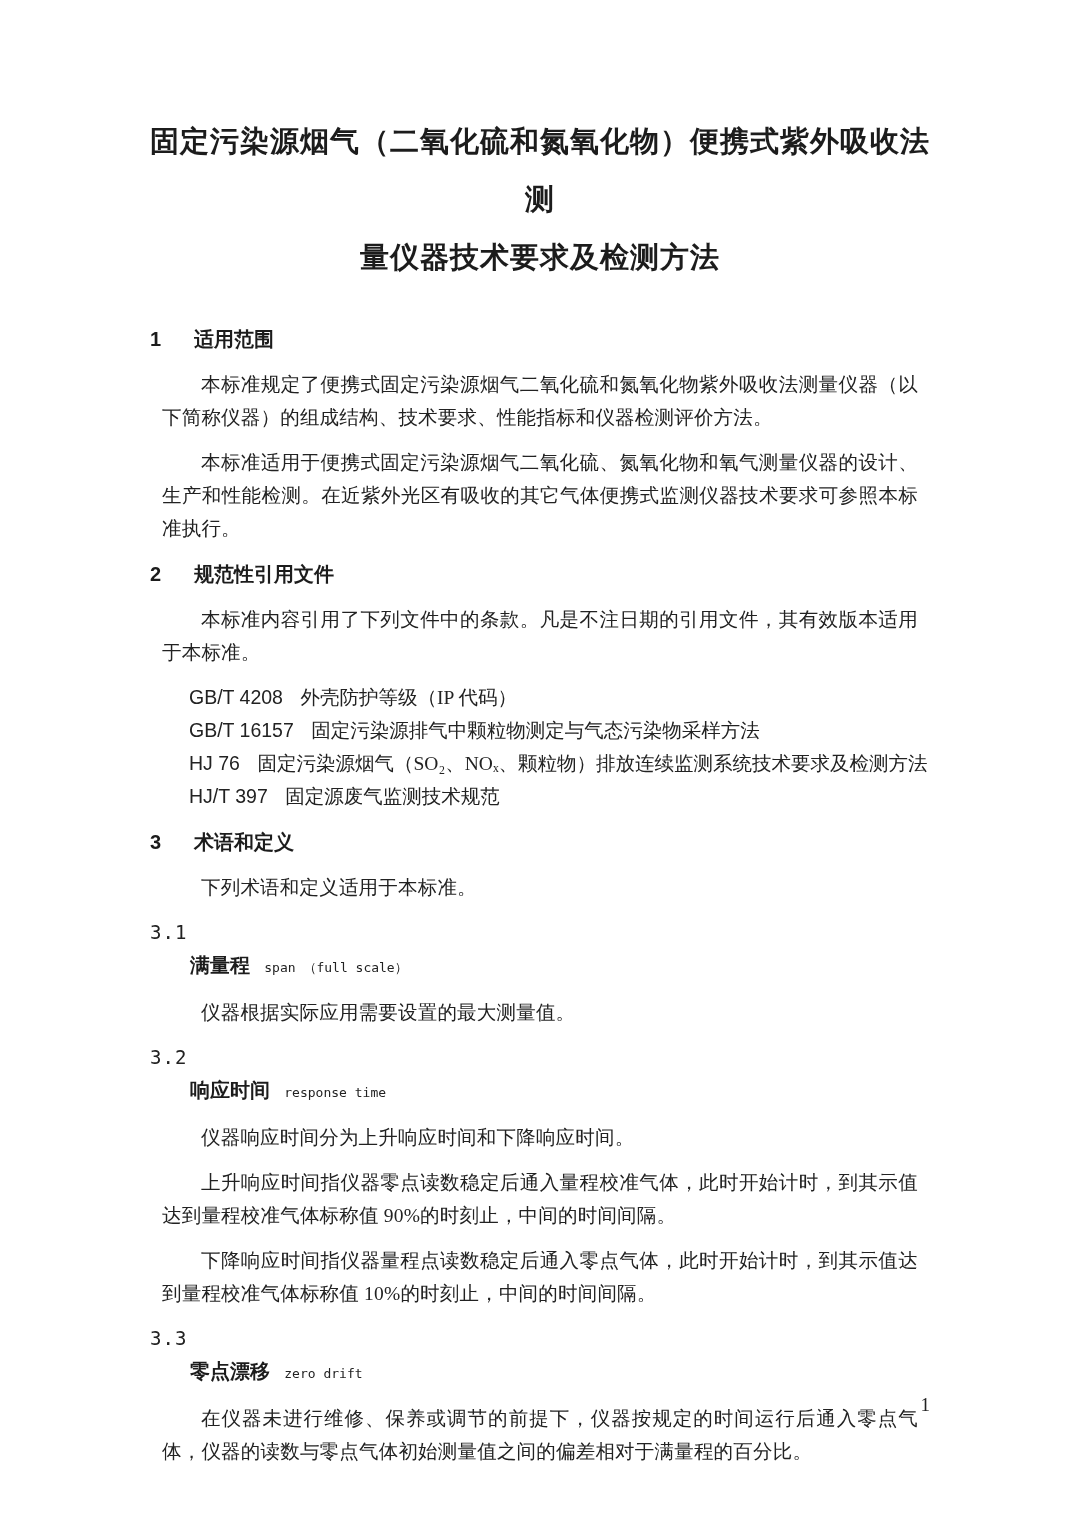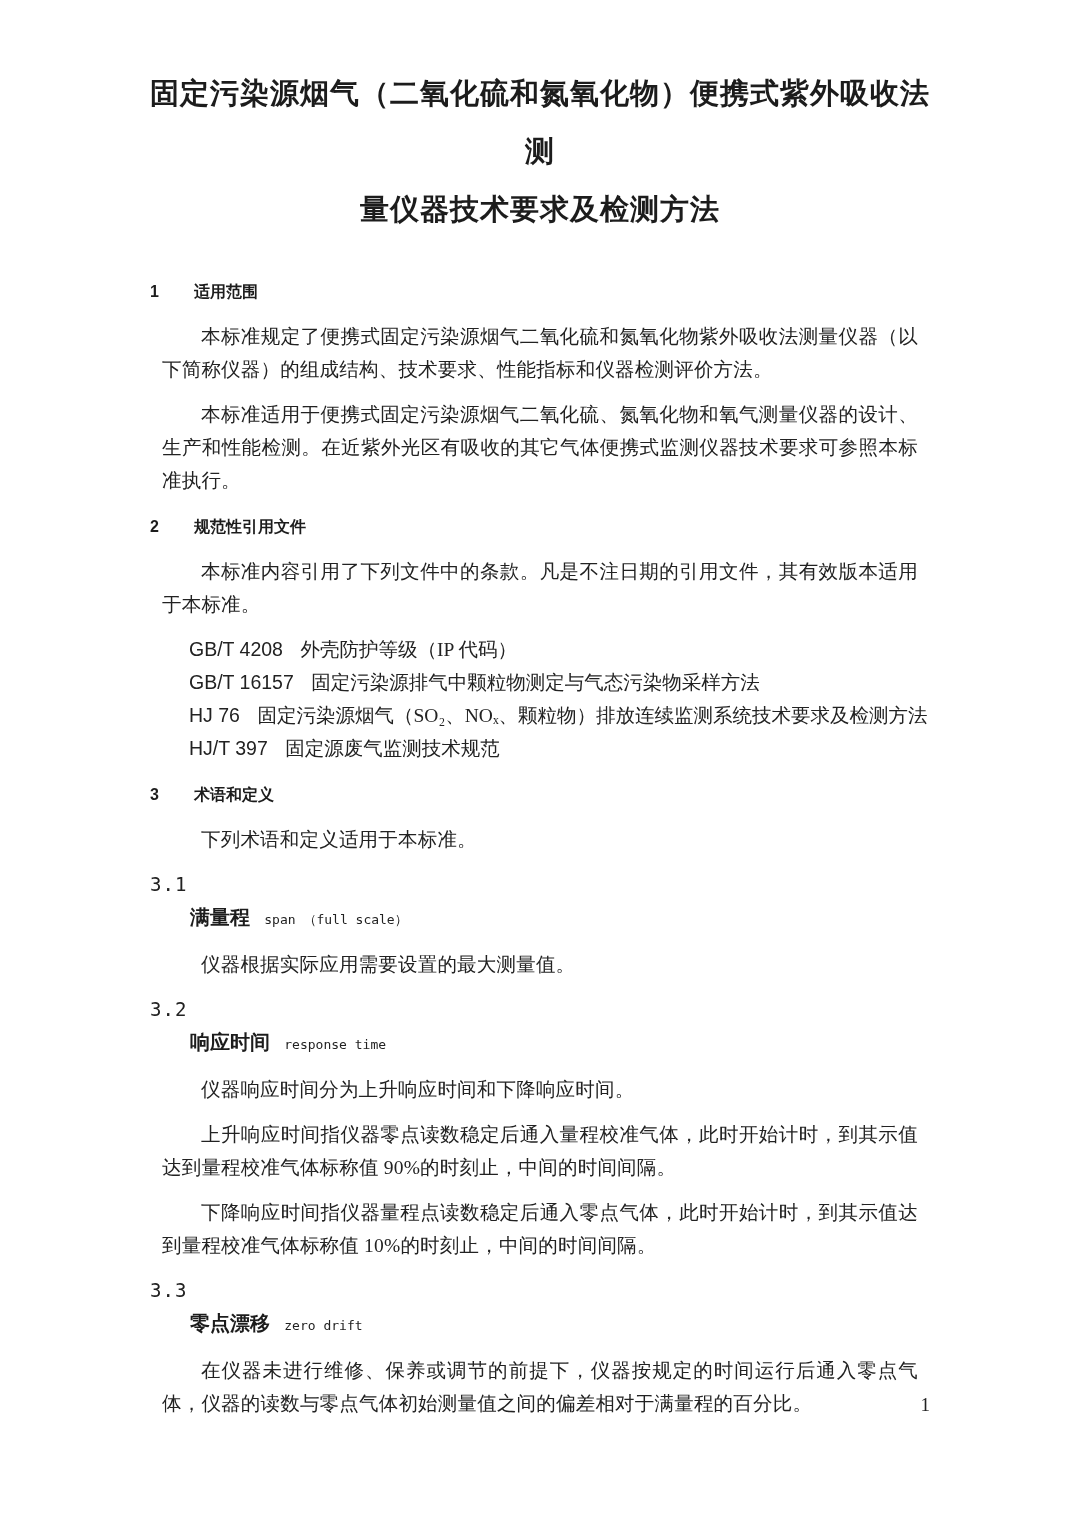--- a/index.html
+++ b/index.html
@@ -10,37 +10,37 @@
   .page {
     position: relative;
     width: 1080px;
     height: 1527px;
     background: #ffffff;
     color: #222222;
     font-family: "Liberation Serif", serif;
     overflow: hidden;
   }
   .content {
-    padding: 64px 150px 0 150px;
+    padding: 112px 150px 0 150px;
   }
   
   .doc-title {
     text-align: center;
     font-family: "Liberation Sans", sans-serif;
     font-weight: 700;
     font-size: 29px;
     line-height: 58px;
     color: #1c1c1c;
     letter-spacing: 1px;
   }
   
   .section-heading {
     font-family: "Liberation Sans", sans-serif;
     font-weight: 700;
-    font-size: 16px;
+    font-size: 20px;
     line-height: 33px;
     margin: 13px 0 12px 0;
     color: #1c1c1c;
   }
   .section-heading.first {
     margin-top: 37px;
   }
   .section-heading .sec-num {
     display: inline-block;
     min-width: 44px;

